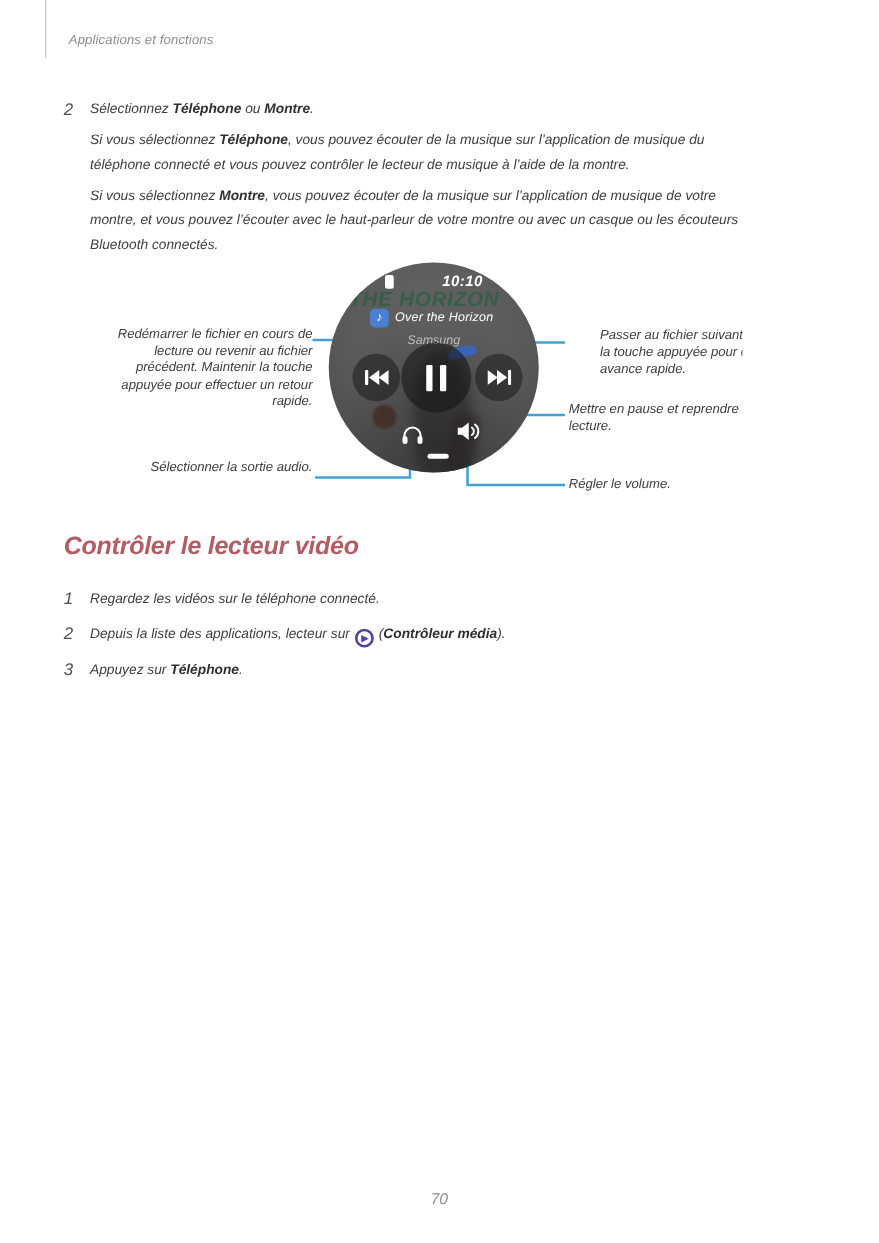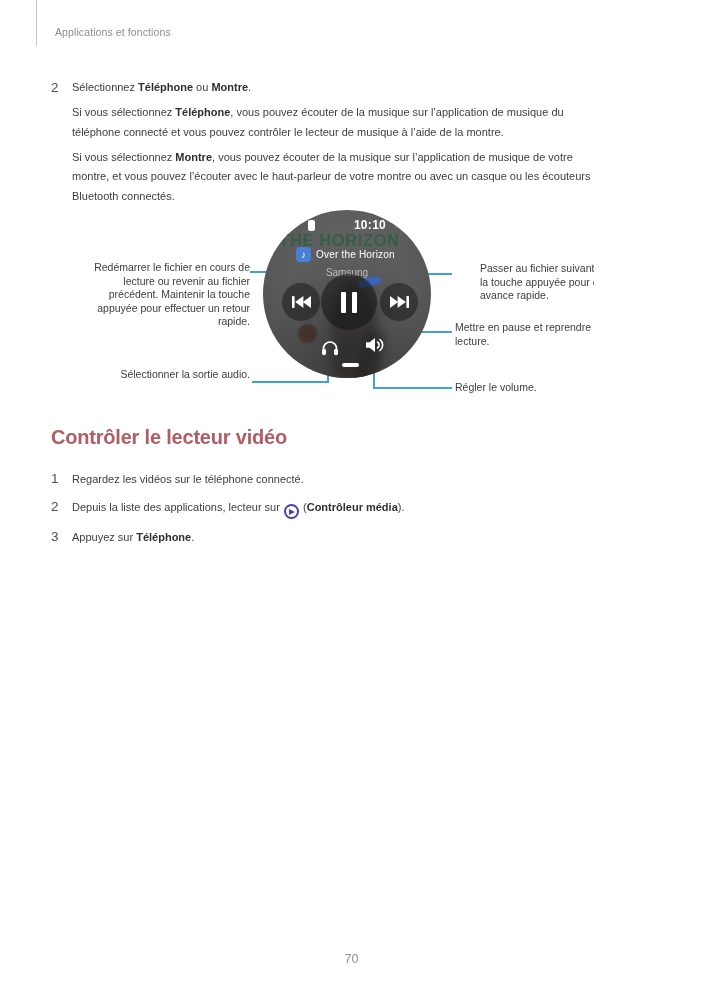--- a/index.html
+++ b/index.html
@@ -1,17 +1,17 @@
 <!DOCTYPE html>
 <html><head>
 <meta charset="utf-8">
 <style>
   html,body{margin:0;padding:0;background:#ffffff;}
   .page{position:relative;width:594px;height:994px;background:#ffffff;overflow:hidden;
-        font-family:"Liberation Sans",sans-serif;color:#3d3d3d;}
+        font-family:"Liberation Sans",sans-serif;color:#3d3d3d;font-style:italic;}
   
   .header-rule{position:absolute;left:36px;top:0;width:1px;height:46px;background:#c4c4c4;}
   .header-text{position:absolute;left:55px;top:26px;font-size:10.5px;color:#8d8d8d;letter-spacing:.1px;}
   
   .step-row{display:flex;}
   .step-num{flex:none;width:21px;font-size:13.5px;color:#4f4f4f;line-height:19.5px;}
   .step-body{width:527px;font-size:11px;line-height:19.5px;color:#3d3d3d;}
   .step-para{margin-top:5.5px;}
   b{font-weight:bold;color:#2f2f2f;}
   .music-step{position:absolute;left:51px;top:78px;}

